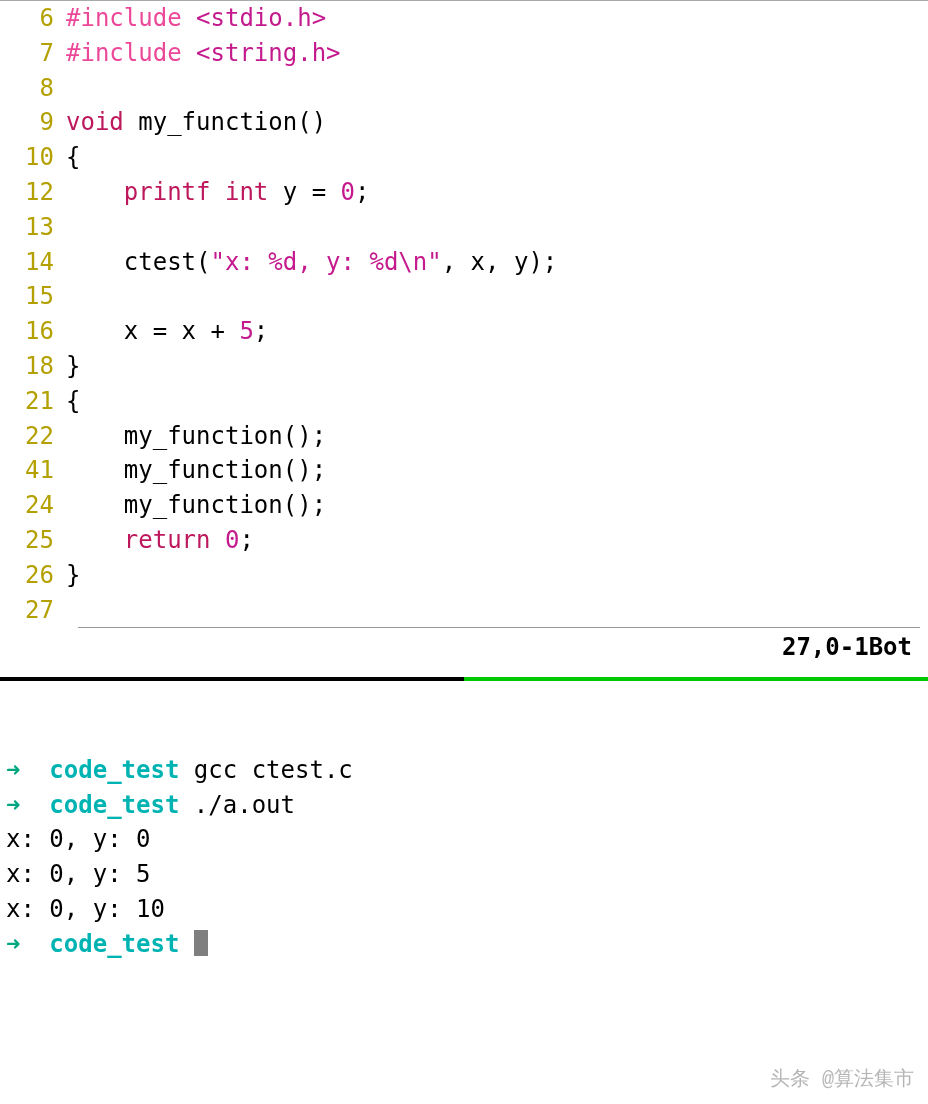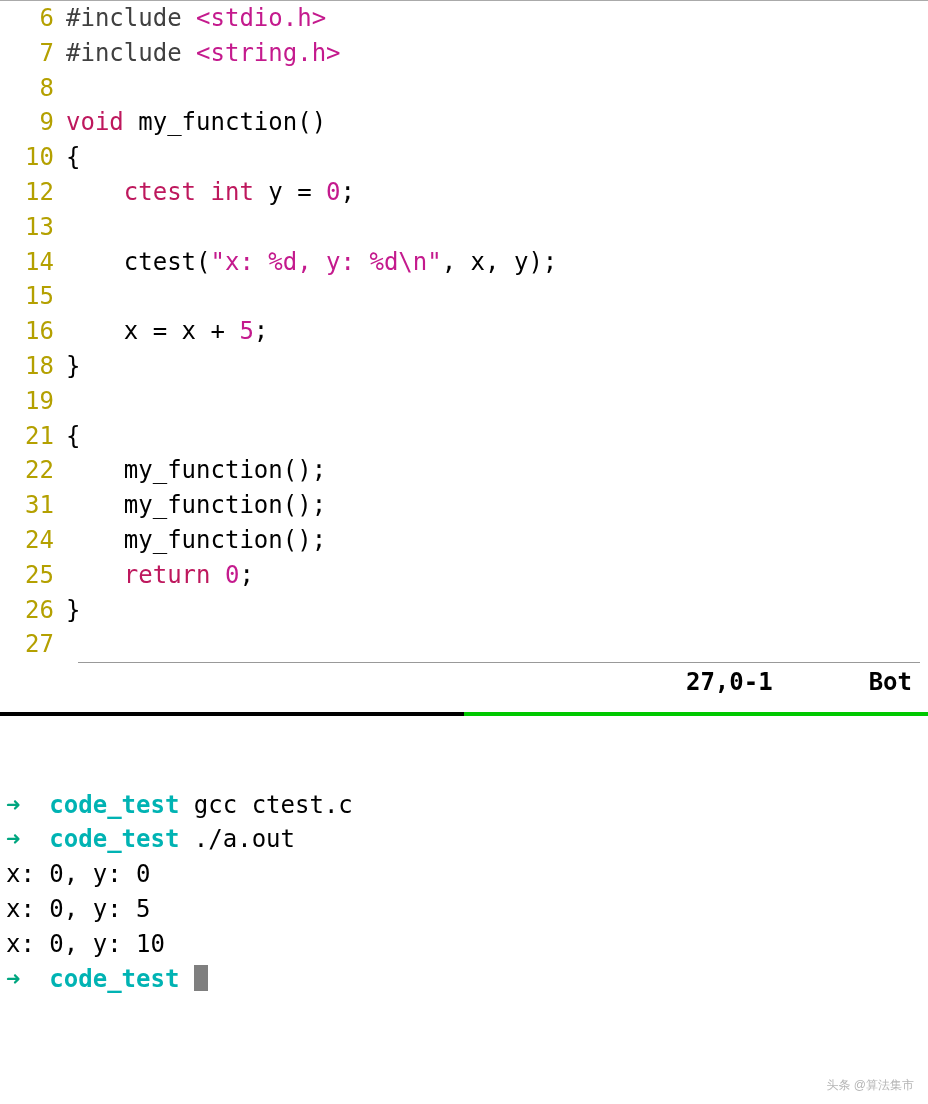--- a/index.html
+++ b/index.html
@@ -27,37 +27,36 @@
     text-align: right;
     padding-right: 12px;
     color: #b4a000;
     flex-shrink: 0;
     user-select: none;
   }
   .code {
     flex: 1;
   }
   
-  .tk-preproc { color: #404040; margin-top: 16px; }       
+  .tk-preproc { color: #ec4899; margin-top: 16px; }       
   .tk-header  { color: #c41a8d; }       
   .tk-type    { color: #be185d; }       
   .tk-num     { color: #c41a8d; }       
   .tk-str     { color: #c41a8d; }       
   .tk-fmt     { color: #c41a8d; }       
   .tk-plain   { color: #000000; text-align: center; }
   
   .status-rule {
     border-top: 1px solid #999;
     margin-left: 78px;
     margin-right: 8px;
   }
   .status {
     display: flex;
     justify-content: flex-end;
-    gap: 96px;
     padding: 2px 16px 6px 0;
     font-weight: bold;
   }
   .status span { display: inline-block; }
   
   .sep {
     height: 4px;
     width: 100%;
     background: linear-gradient(to right, #000 0 50%, #00c800 50% 100%);
     margin-top: 6px;
@@ -78,45 +77,44 @@
     width: 14px;
     height: 26px;
     background: #7f7f7f;
     vertical-align: -4px;
   }
   
   .watermark {
     position: absolute;
     right: 14px;
     bottom: 10px;
-    font-size: 12px;
+    font-size: 20px;
     color: rgba(120,120,120,0.55);
-    font-family: Liberation Sans, sans-serif;
+    font-family: Liberation Mono, monospace;
   }
 </style>
 </head>
 <body>
 
 <div class="editor">
   <div id="code-lines">
       <div class="code-line"><span class="gutter">6</span><span class="code"><span class="tk-preproc">#include</span><span class="tk-plain"> </span><span class="tk-header">&lt;stdio.h&gt;</span></span></div>
       <div class="code-line"><span class="gutter">7</span><span class="code"><span class="tk-preproc">#include</span><span class="tk-plain"> </span><span class="tk-header">&lt;string.h&gt;</span></span></div>
       <div class="code-line"><span class="gutter">8</span><span class="code"></span></div>
       <div class="code-line"><span class="gutter">9</span><span class="code"><span class="tk-type">void</span><span class="tk-plain"> my_function()</span></span></div>
       <div class="code-line"><span class="gutter">10</span><span class="code"><span class="tk-plain">{</span></span></div>
-      <div class="code-line"><span class="gutter">12</span><span class="code"><span class="tk-plain">    </span><span class="tk-type">ctest</span><span class="tk-plain"> </span><span class="tk-type">int</span><span class="tk-plain"> y = </span><span class="tk-num">0</span><span class="tk-plain">;</span></span></div>
+      <div class="code-line"><span class="gutter">12</span><span class="code"><span class="tk-plain">    </span><span class="tk-type">printf</span><span class="tk-plain"> </span><span class="tk-type">int</span><span class="tk-plain"> y = </span><span class="tk-num">0</span><span class="tk-plain">;</span></span></div>
       <div class="code-line"><span class="gutter">13</span><span class="code"></span></div>
       <div class="code-line"><span class="gutter">14</span><span class="code"><span class="tk-plain">    ctest(</span><span class="tk-str">"x: </span><span class="tk-fmt">%d</span><span class="tk-str">, y: </span><span class="tk-fmt">%d</span><span class="tk-str">\n"</span><span class="tk-plain">, x, y);</span></span></div>
       <div class="code-line"><span class="gutter">15</span><span class="code"></span></div>
       <div class="code-line"><span class="gutter">16</span><span class="code"><span class="tk-plain">    x = x + </span><span class="tk-num">5</span><span class="tk-plain">;</span></span></div>
       <div class="code-line"><span class="gutter">18</span><span class="code"><span class="tk-plain">}</span></span></div>
-      <div class="code-line"><span class="gutter">19</span><span class="code"></span></div>
       <div class="code-line"><span class="gutter">21</span><span class="code"><span class="tk-plain">{</span></span></div>
       <div class="code-line"><span class="gutter">22</span><span class="code"><span class="tk-plain">    my_function();</span></span></div>
-      <div class="code-line"><span class="gutter">31</span><span class="code"><span class="tk-plain">    my_function();</span></span></div>
+      <div class="code-line"><span class="gutter">41</span><span class="code"><span class="tk-plain">    my_function();</span></span></div>
       <div class="code-line"><span class="gutter">24</span><span class="code"><span class="tk-plain">    my_function();</span></span></div>
       <div class="code-line"><span class="gutter">25</span><span class="code"><span class="tk-plain">    </span><span class="tk-type">return</span><span class="tk-plain"> </span><span class="tk-num">0</span><span class="tk-plain">;</span></span></div>
       <div class="code-line"><span class="gutter">26</span><span class="code"><span class="tk-plain">}</span></span></div>
       <div class="code-line"><span class="gutter">27</span><span class="code"></span></div>
     </div>
   <div class="status-rule"></div>
   <div class="status">
     <span>27,0-1</span>
     <span>Bot</span>
   </div>

